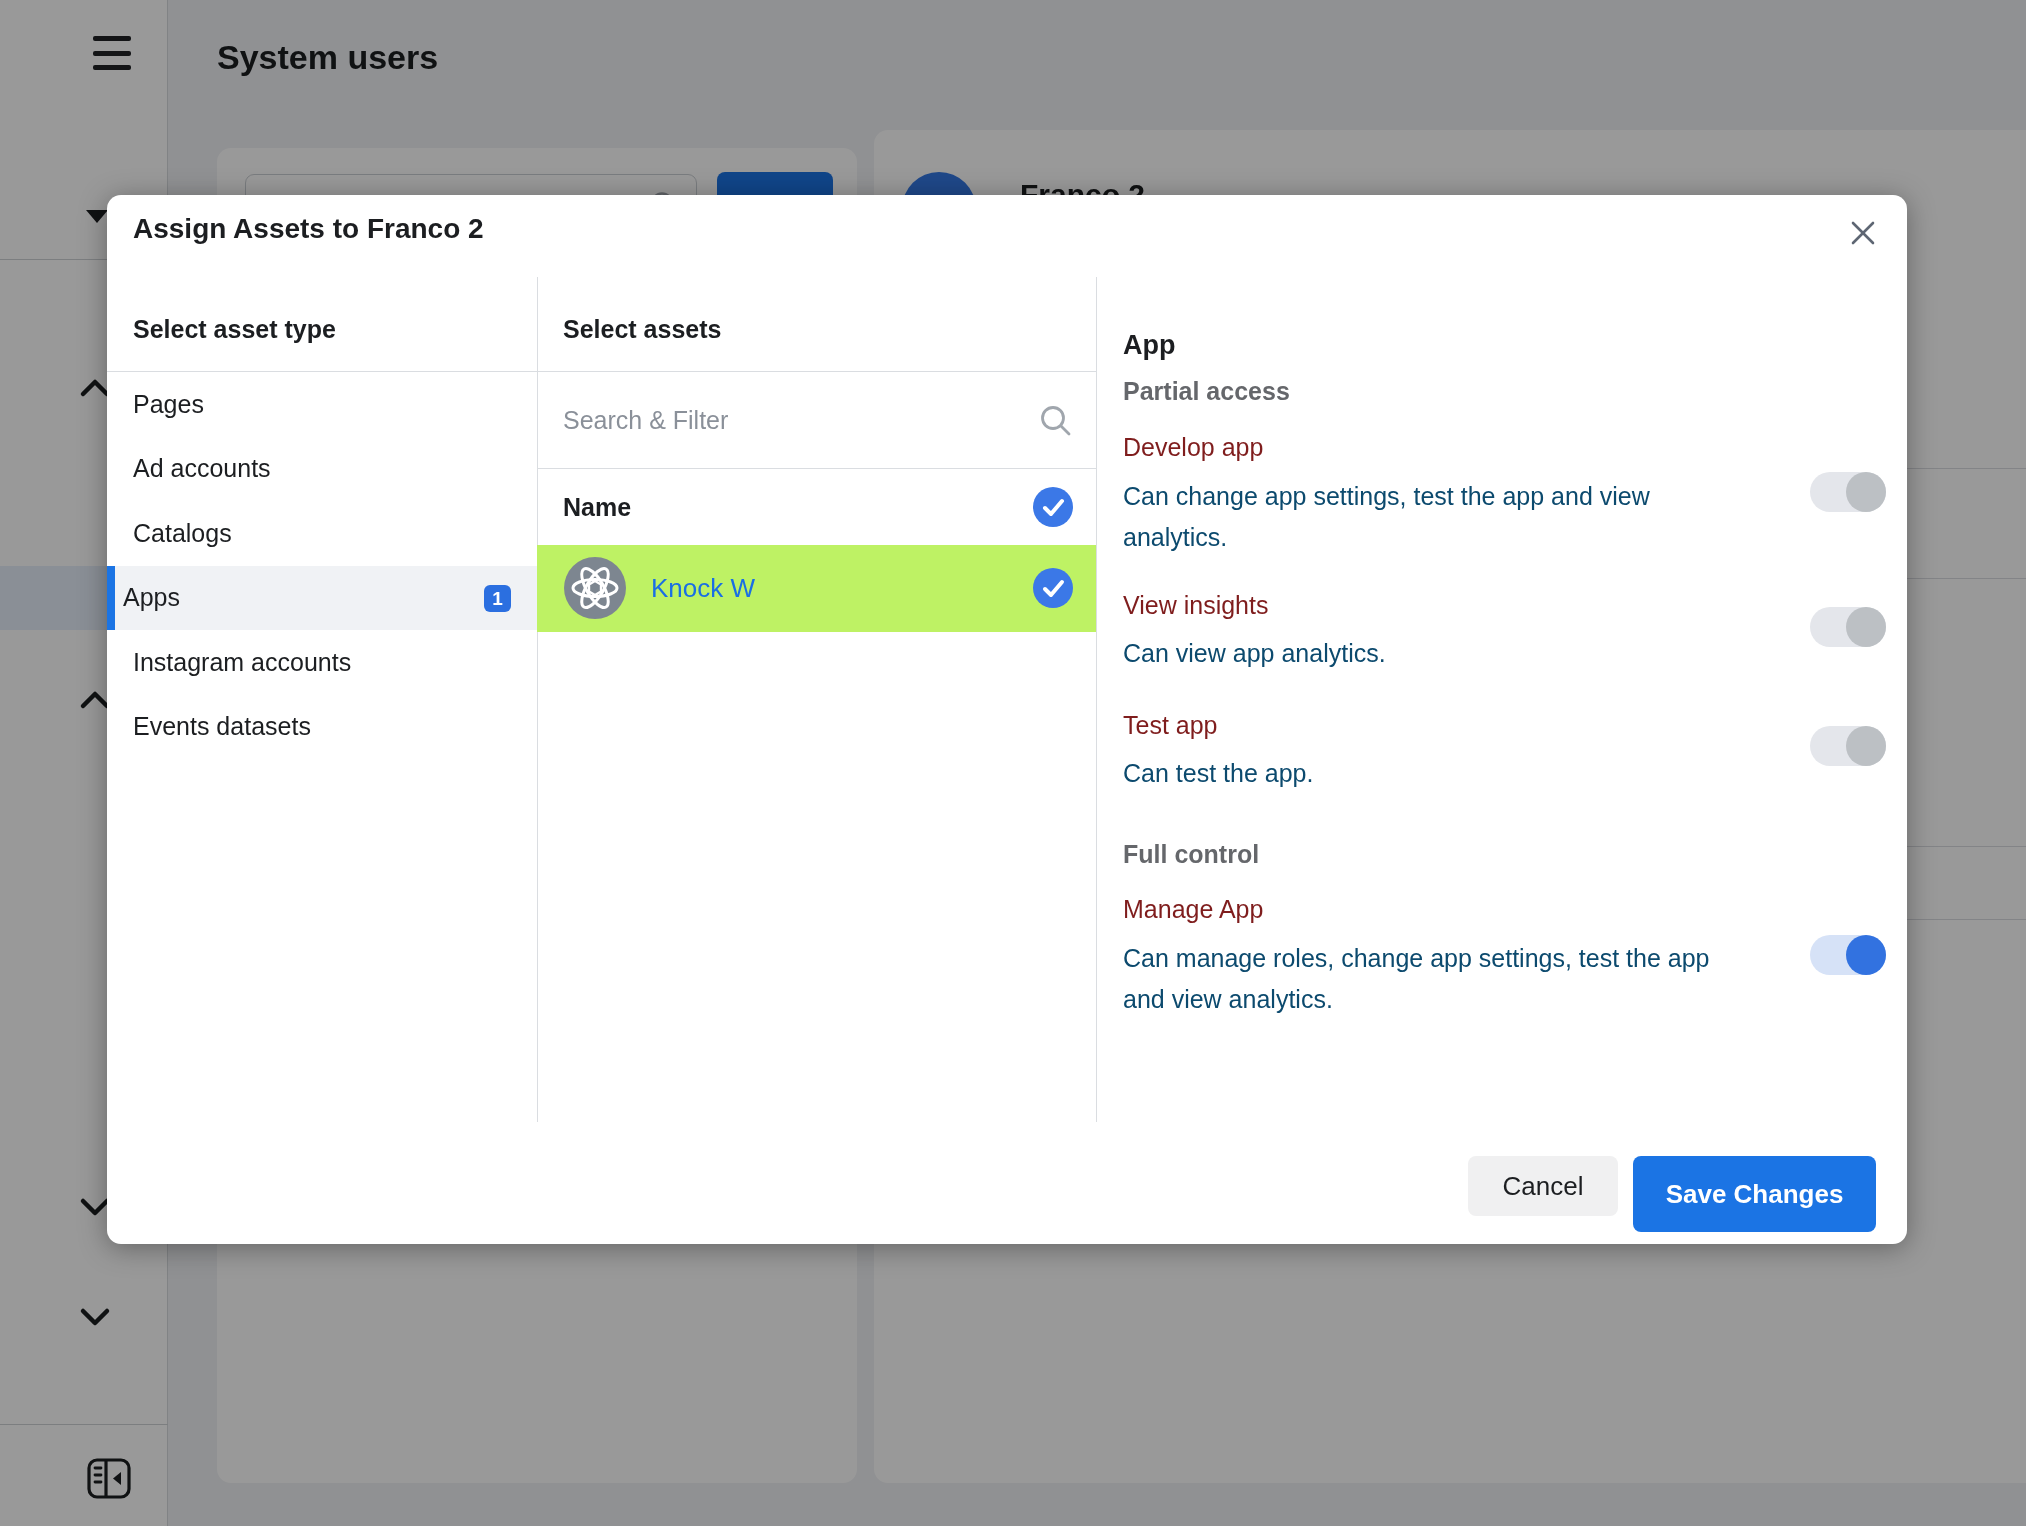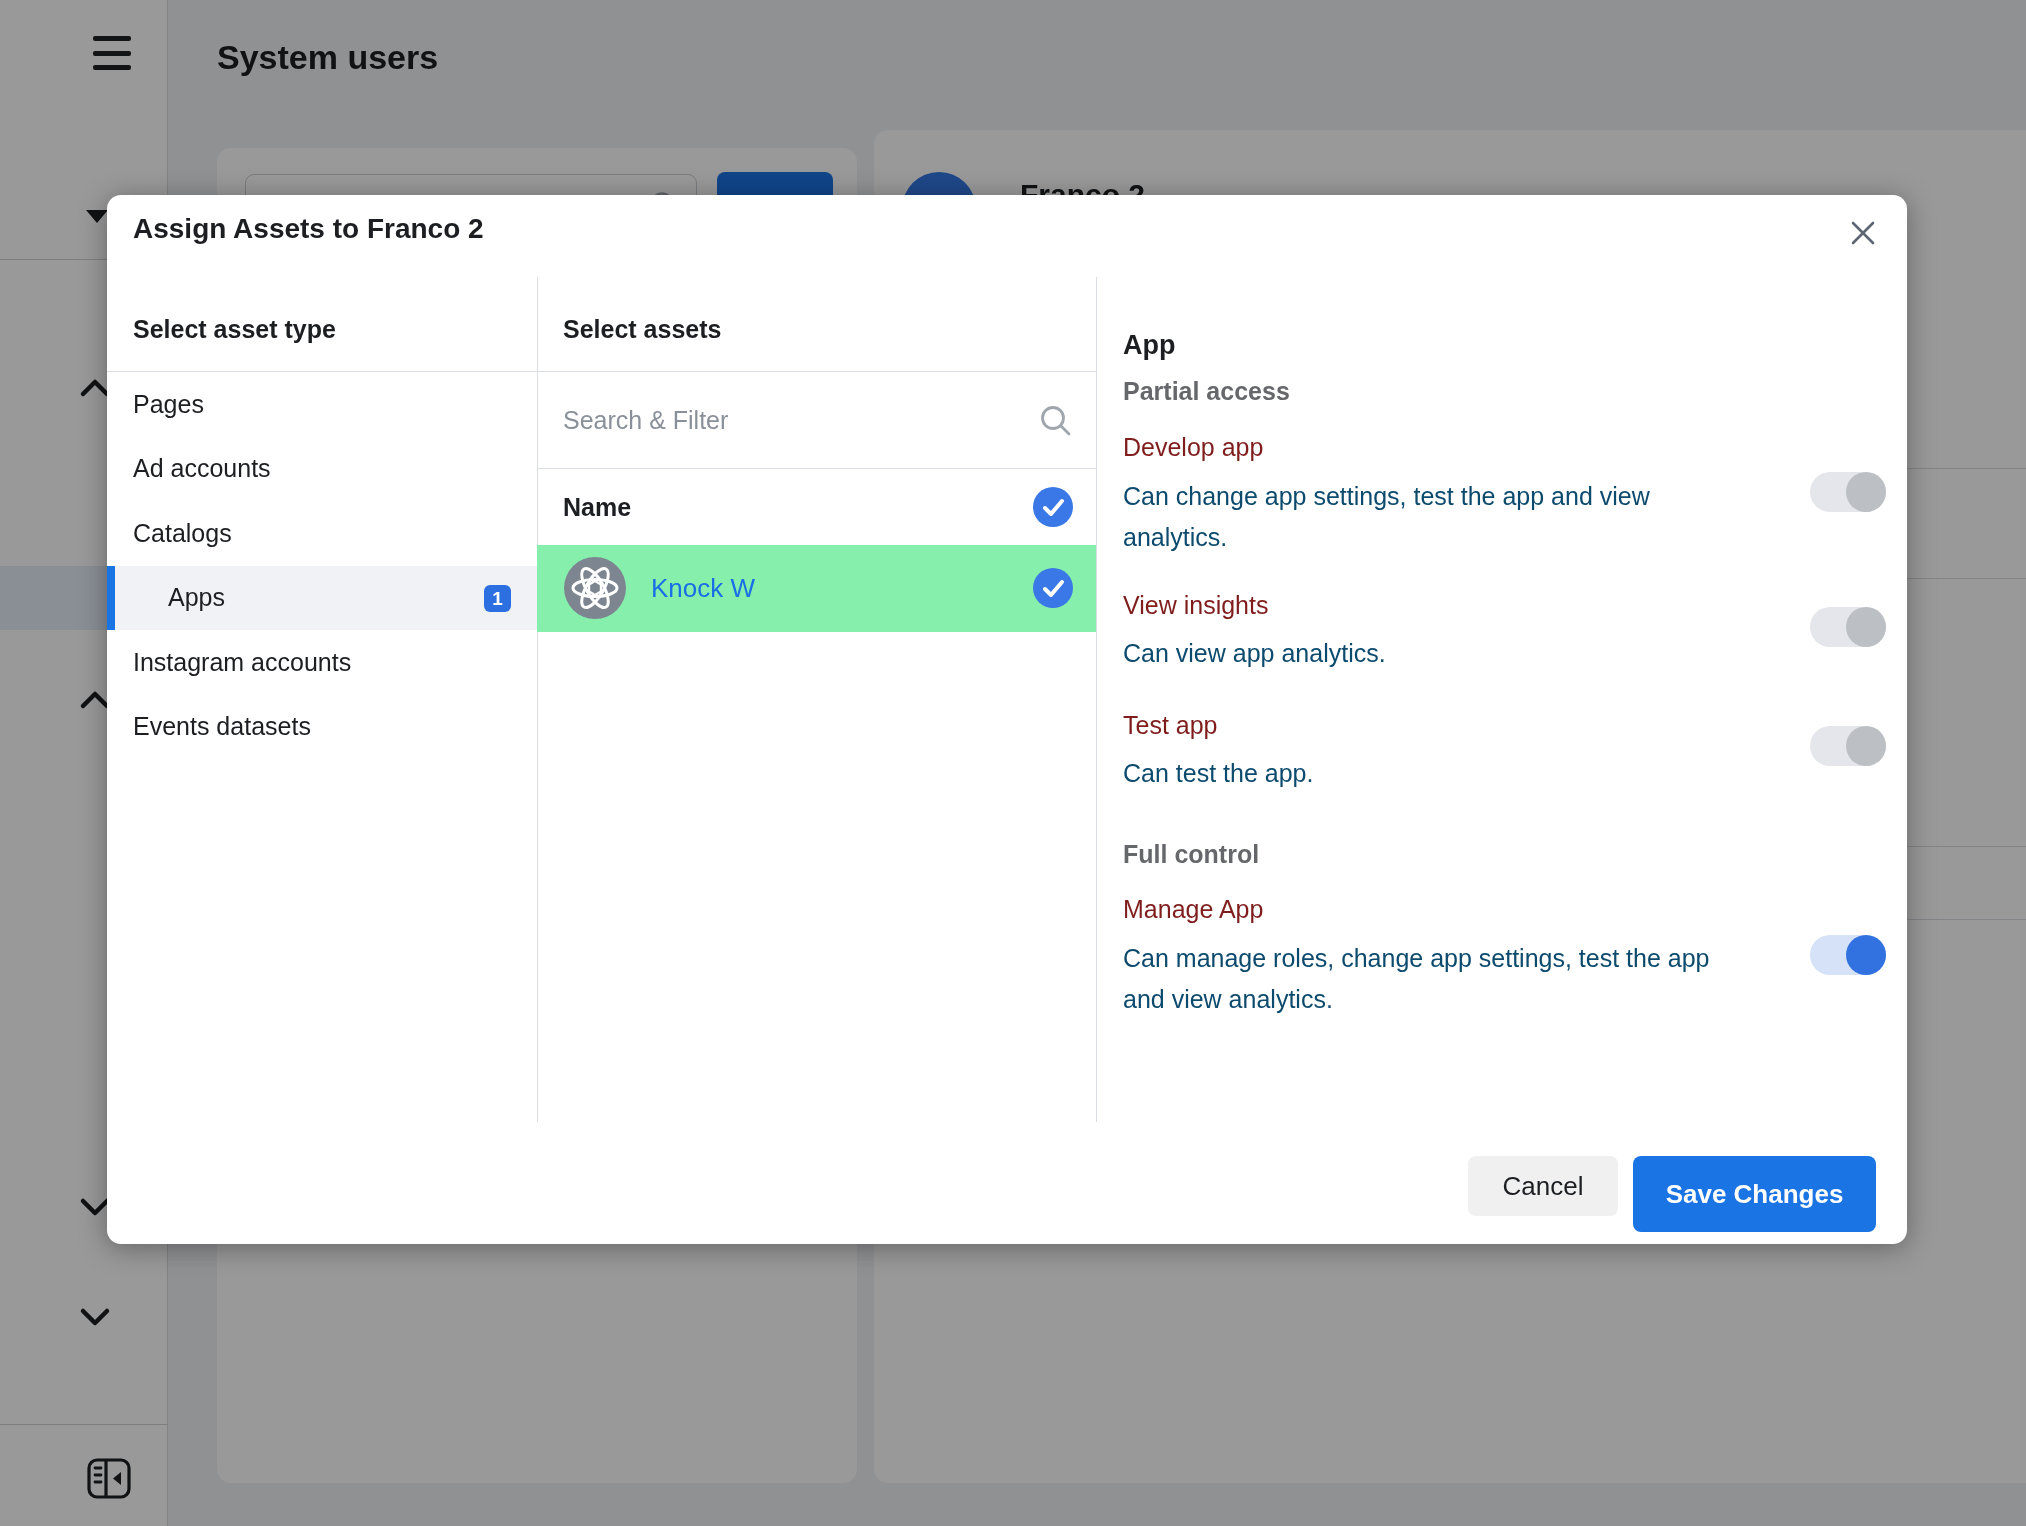--- a/index.html
+++ b/index.html
@@ -38,35 +38,35 @@
   .vdiv { position:absolute; top:82px; height:845px; width:1px; background:#dadde1; }
   .hdr-div { position:absolute; top:176px; left:0; width:989px; height:1px; background:#dadde1; }
   .col-header { position:absolute; top:120px; font-size:25px; font-weight:bold; }
 
   
   .atype-list { position:absolute; left:0; top:177px; width:430px; }
   .atype-row { position:relative; height:64.5px; display:flex; align-items:center; cursor:pointer; }
   .atype-row .lbl { margin-left:26px; font-size:25px; }
   .atype-row.selected { background:#f0f2f5; }
   .atype-row.selected::before { content:""; position:absolute; left:0; top:0; width:8px; height:100%; background:#1b74e4; }
-  .atype-row.selected .lbl { margin-left:61px; }
+  .atype-row.selected .lbl { margin-left:16px; }
   .count-badge { position:absolute; right:26px; top:19px; min-width:27px; height:27px; background:#2b6fe0; color:#fff; font-size:19px; font-weight:bold; border-radius:6px; text-align:center; line-height:27px; }
 
   
   .search-row { position:absolute; left:430px; top:177px; width:559px; height:96px; }
   .search-input { width:100%; height:100%; border:none; outline:none; font-size:25px; padding-left:26px; color:#c2410c; font-family:"Liberation Sans", sans-serif; background:transparent; }
   .search-input::placeholder { color:#8a9099; opacity:1; }
   .search-row svg { position:absolute; right:22px; top:31px; }
   .mid-div { position:absolute; left:430px; top:273px; width:559px; height:1px; background:#dadde1; }
   .name-row { position:absolute; left:430px; top:274px; width:559px; height:76px; }
   .name-lbl { position:absolute; left:26px; top:24px; font-size:25px; font-weight:bold; }
   .check { width:40px; height:40px; border-radius:50%; background:#3b78e7; }
   .check svg { display:block; }
   .name-row .check { position:absolute; right:23px; top:18px; }
-  .asset-row { position:absolute; left:430px; top:350px; width:559px; height:87px; background:#86efac; cursor:pointer; }
+  .asset-row { position:absolute; left:430px; top:350px; width:559px; height:87px; background:#bef264; cursor:pointer; }
   .asset-icon { position:absolute; left:27px; top:12px; width:62px; height:62px; }
   .asset-name { position:absolute; left:114px; top:28px; font-size:26px; color:#1a6fe4; }
   .asset-row .check { position:absolute; right:23px; top:23px; }
 
   
   .p-app-hdr { position:absolute; left:1016px; top:135px; font-size:27px; font-weight:bold; }
   .p-sec { position:absolute; left:1016px; font-size:25px; font-weight:bold; color:#65676b; }
   .p-lbl { position:absolute; left:1016px; font-size:25px; color:#7f1d1d; }
   .p-desc { position:absolute; left:1016px; width:605px; font-size:25px; color:#0c4a6e; line-height:41px; }
   .toggle { position:absolute; left:1703px; width:76px; height:40px; border-radius:20px; background:#e4e6eb; cursor:pointer; }

